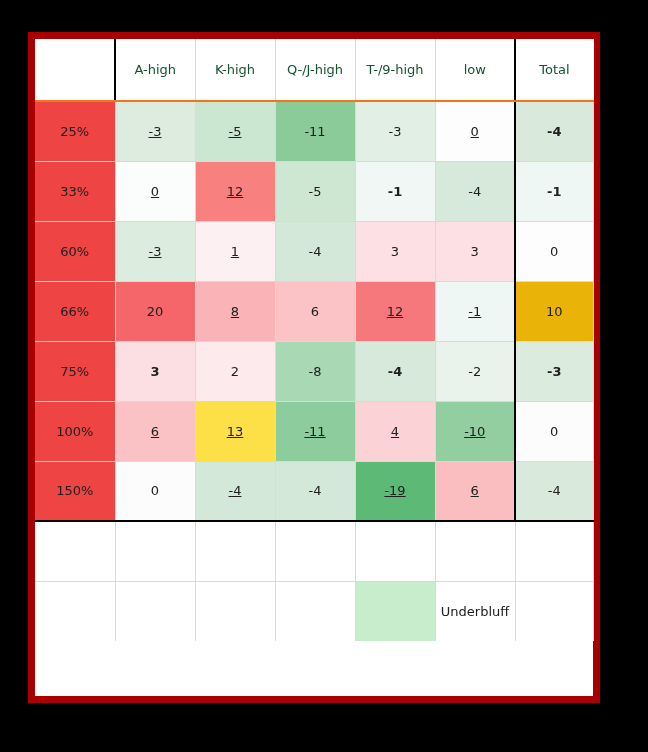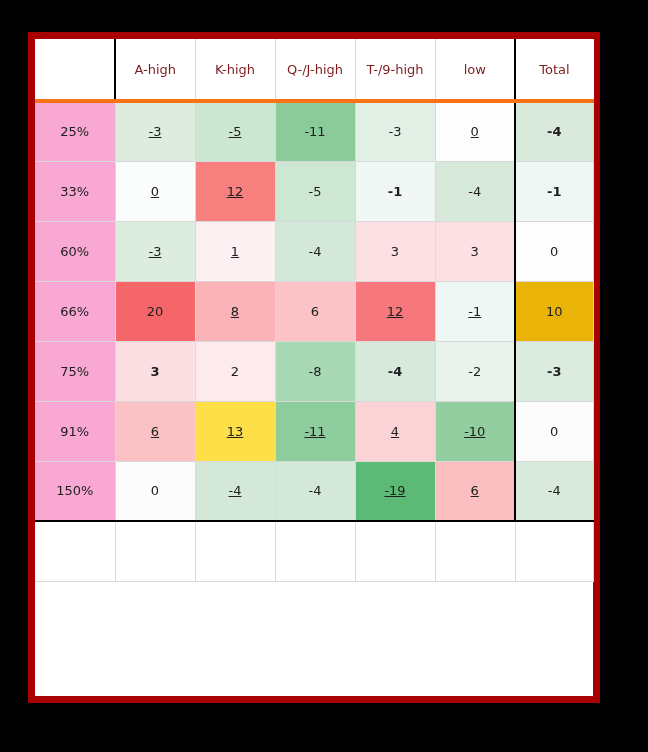--- a/index.html
+++ b/index.html
@@ -60,31 +60,31 @@
 
   
   col.c-label { width: 80px; }
   col.c-data  { width: 80px; }
   col.c-total { width: 78px; }
 
   
   tr.header-row th {
     height: 62px;
     font-size: 13px;
-    color: #7f1d1d;
+    color: #14532d;
     background: #ffffff;
-    border-bottom: 4px solid #f97316;
+    border-bottom: 2px solid #f97316;
   }
   tr.header-row th.corner { border-right: 2px solid #000000; }
   tr.header-row th.total-head { border-left: 2px solid #000000; border-right: none; }
 
   
   tr.data-row td { height: 60px; }
   td.rowlabel {
-    background: #f9a8d4;
+    background: #ef4444;
     border-right: 2px solid #000000;
     font-size: 13px;
   }
   td.totalcell { border-left: 2px solid #000000; border-right: none; }
 
   
   tr.data-row.last td { border-bottom: 2px solid #000000; }
 
   
   tr.legend-row td { height: 60px; background: #ffffff; }
@@ -170,21 +170,21 @@
             <tr class="data-row">
               <td class="rowlabel">75%</td>
               <td style="background: rgb(251, 223, 226);"><span class="bold ">3</span></td>
               <td style="background: rgb(253, 234, 237);"><span class="">2</span></td>
               <td style="background: rgb(169, 217, 180);"><span class="">-8</span></td>
               <td style="background: rgb(215, 233, 219);"><span class="bold ">-4</span></td>
               <td style="background: rgb(233, 243, 236);"><span class="">-2</span></td>
               <td class="totalcell last-col" style="background: rgb(219, 235, 222);"><span class="bold ">-3</span></td>
             </tr>
             <tr class="data-row">
-              <td class="rowlabel">91%</td>
+              <td class="rowlabel">100%</td>
               <td style="background: rgb(250, 194, 196);"><span class="ul">6</span></td>
               <td style="background: #fde047;"><span class="ul">13</span></td>
               <td style="background: rgb(141, 204, 156);"><span class="ul">-11</span></td>
               <td style="background: rgb(251, 211, 214);"><span class="ul">4</span></td>
               <td style="background: rgb(146, 206, 160);"><span class="ul">-10</span></td>
               <td class="totalcell last-col" style="background: rgb(253, 252, 253);"><span class="">0</span></td>
             </tr>
             <tr class="data-row last">
               <td class="rowlabel">150%</td>
               <td style="background: rgb(252, 252, 253);"><span class="">0</span></td>
@@ -196,17 +196,26 @@
             </tr>
             <tr class="legend-row">
               <td class="rowlabel"></td>
               <td></td>
               <td></td>
               <td></td>
               <td></td>
               <td></td>
               <td class="totalcell last-col"></td>
             </tr>
+            <tr class="legend-row last">
+              <td class="rowlabel"></td>
+              <td></td>
+              <td></td>
+              <td></td>
+              <td style="background: rgb(200, 237, 205);"></td>
+              <td class="legend-label">Underbluff</td>
+              <td class="totalcell last-col"></td>
+            </tr>
           </tbody>
       </table>
     </div>
   </div>
 </div>
 
 </body></html>

